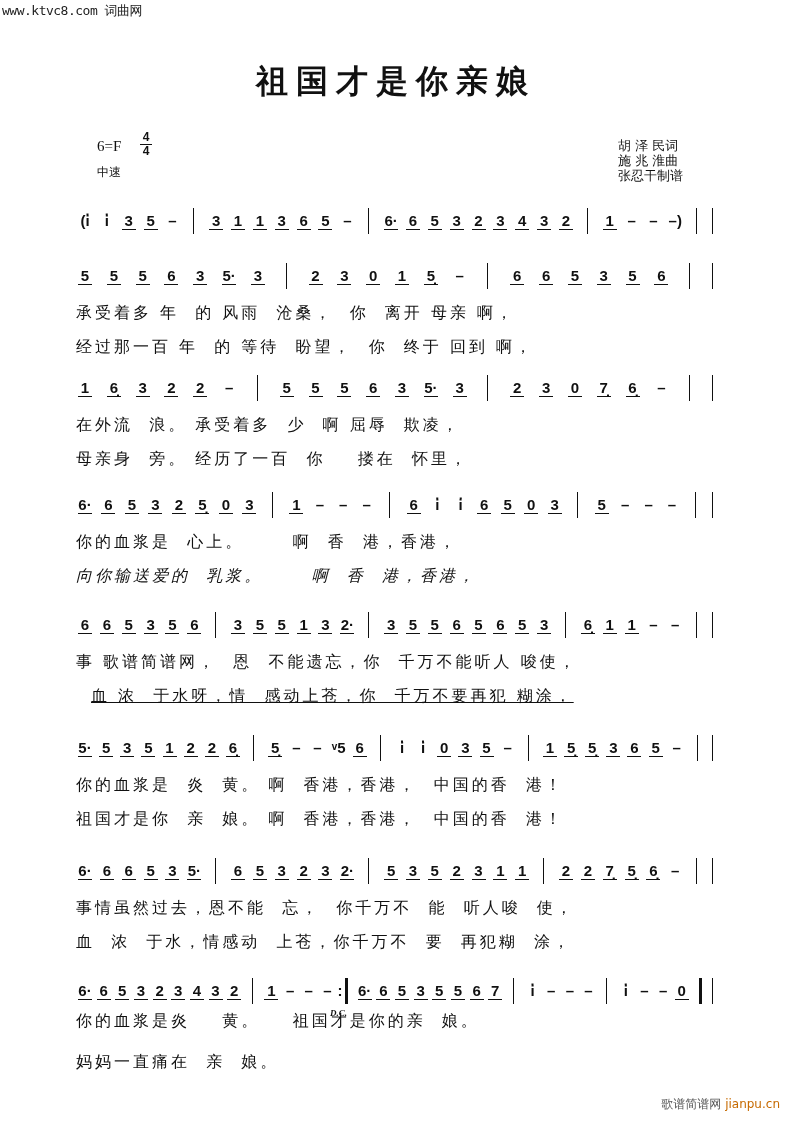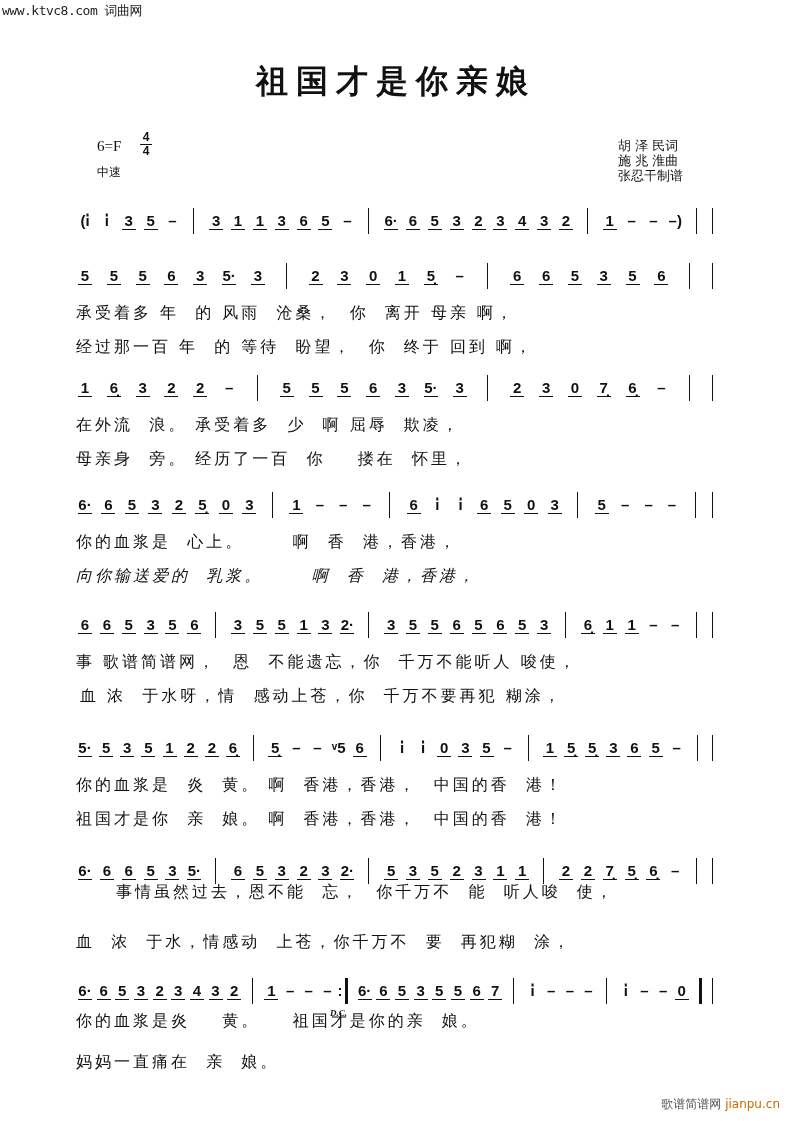--- a/index.html
+++ b/index.html
@@ -187,21 +187,21 @@
       <span class="n u1" style="left: 537.103px; top: 4px;">3</span>
       <div class="barline" style="left: 564.966px; top: 0px;"></div>
       <span class="n u1" style="left: 580.828px; top: 4px;">6̣</span>
       <span class="n u1" style="left: 602.69px; top: 4px;">1</span>
       <span class="n u1" style="left: 624.552px; top: 4px;">1</span>
       <span class="n" style="left: 646.414px; top: 4px;">–</span>
       <span class="n" style="left: 668.276px; top: 4px;">–</span>
       <div class="barline" style="left: 696.138px; top: 0px;"></div>
       <div class="barline" style="left: 712px; top: 0px;"></div>
       <div class="lyric" style="left: 76px; top: 40px;">事 歌谱简谱网，  恩  不能遗忘，你  千万不能听人 唆使，</div>
-      <div class="lyric" style="left: 80px; top: 74px;">血 浓  于水呀，情  感动上苍，你  千万不要再犯 糊涂，</div>
+      <div class="lyric" style="left: 91px; top: 74px; text-decoration: underline;">血 浓  于水呀，情  感动上苍，你  千万不要再犯 糊涂，</div>
     </div>
     <div class="row" style="top: 735px;">
       <span class="n u1" style="left: 78px; top: 4px;">5·</span>
       <span class="n u1" style="left: 99.1333px; top: 4px;">5</span>
       <span class="n u1" style="left: 120.267px; top: 4px;">3</span>
       <span class="n u1" style="left: 141.4px; top: 4px;">5</span>
       <span class="n u1" style="left: 162.533px; top: 4px;">1</span>
       <span class="n u1" style="left: 183.667px; top: 4px;">2</span>
       <span class="n u1" style="left: 204.8px; top: 4px;">2</span>
       <span class="n u1" style="left: 225.933px; top: 4px;">6̣</span>
@@ -255,21 +255,21 @@
       <span class="n u1" style="left: 515.241px; top: 4px;">1</span>
       <div class="barline" style="left: 543.103px; top: 0px;"></div>
       <span class="n u1" style="left: 558.966px; top: 4px;">2</span>
       <span class="n u1" style="left: 580.828px; top: 4px;">2</span>
       <span class="n u1" style="left: 602.69px; top: 4px;">7̣</span>
       <span class="n u1" style="left: 624.552px; top: 4px;">5̣</span>
       <span class="n u1" style="left: 646.414px; top: 4px;">6̣</span>
       <span class="n" style="left: 668.276px; top: 4px;">–</span>
       <div class="barline" style="left: 696.138px; top: 0px;"></div>
       <div class="barline" style="left: 712px; top: 0px;"></div>
-      <div class="lyric" style="left: 76px; top: 24px; margin-left: 40px;">事情虽然过去，恩不能  忘，  你千万不  能  听人唆  使，</div>
+      <div class="lyric" style="left: 76px; top: 40px;">事情虽然过去，恩不能  忘，  你千万不  能  听人唆  使，</div>
       <div class="lyric" style="left: 76px; top: 74px;">血  浓  于水，情感动  上苍，你千万不  要  再犯糊  涂，</div>
     </div>
     <div class="row" style="top: 978px;">
       <span class="n u1" style="left: 78px; top: 4px;">6·</span>
       <span class="n u1" style="left: 96.6471px; top: 4px;">6</span>
       <span class="n u1" style="left: 115.294px; top: 4px;">5</span>
       <span class="n u1" style="left: 133.941px; top: 4px;">3</span>
       <span class="n u1" style="left: 152.588px; top: 4px;">2</span>
       <span class="n u1" style="left: 171.235px; top: 4px;">3</span>
       <span class="n u1" style="left: 189.882px; top: 4px;">4</span>

